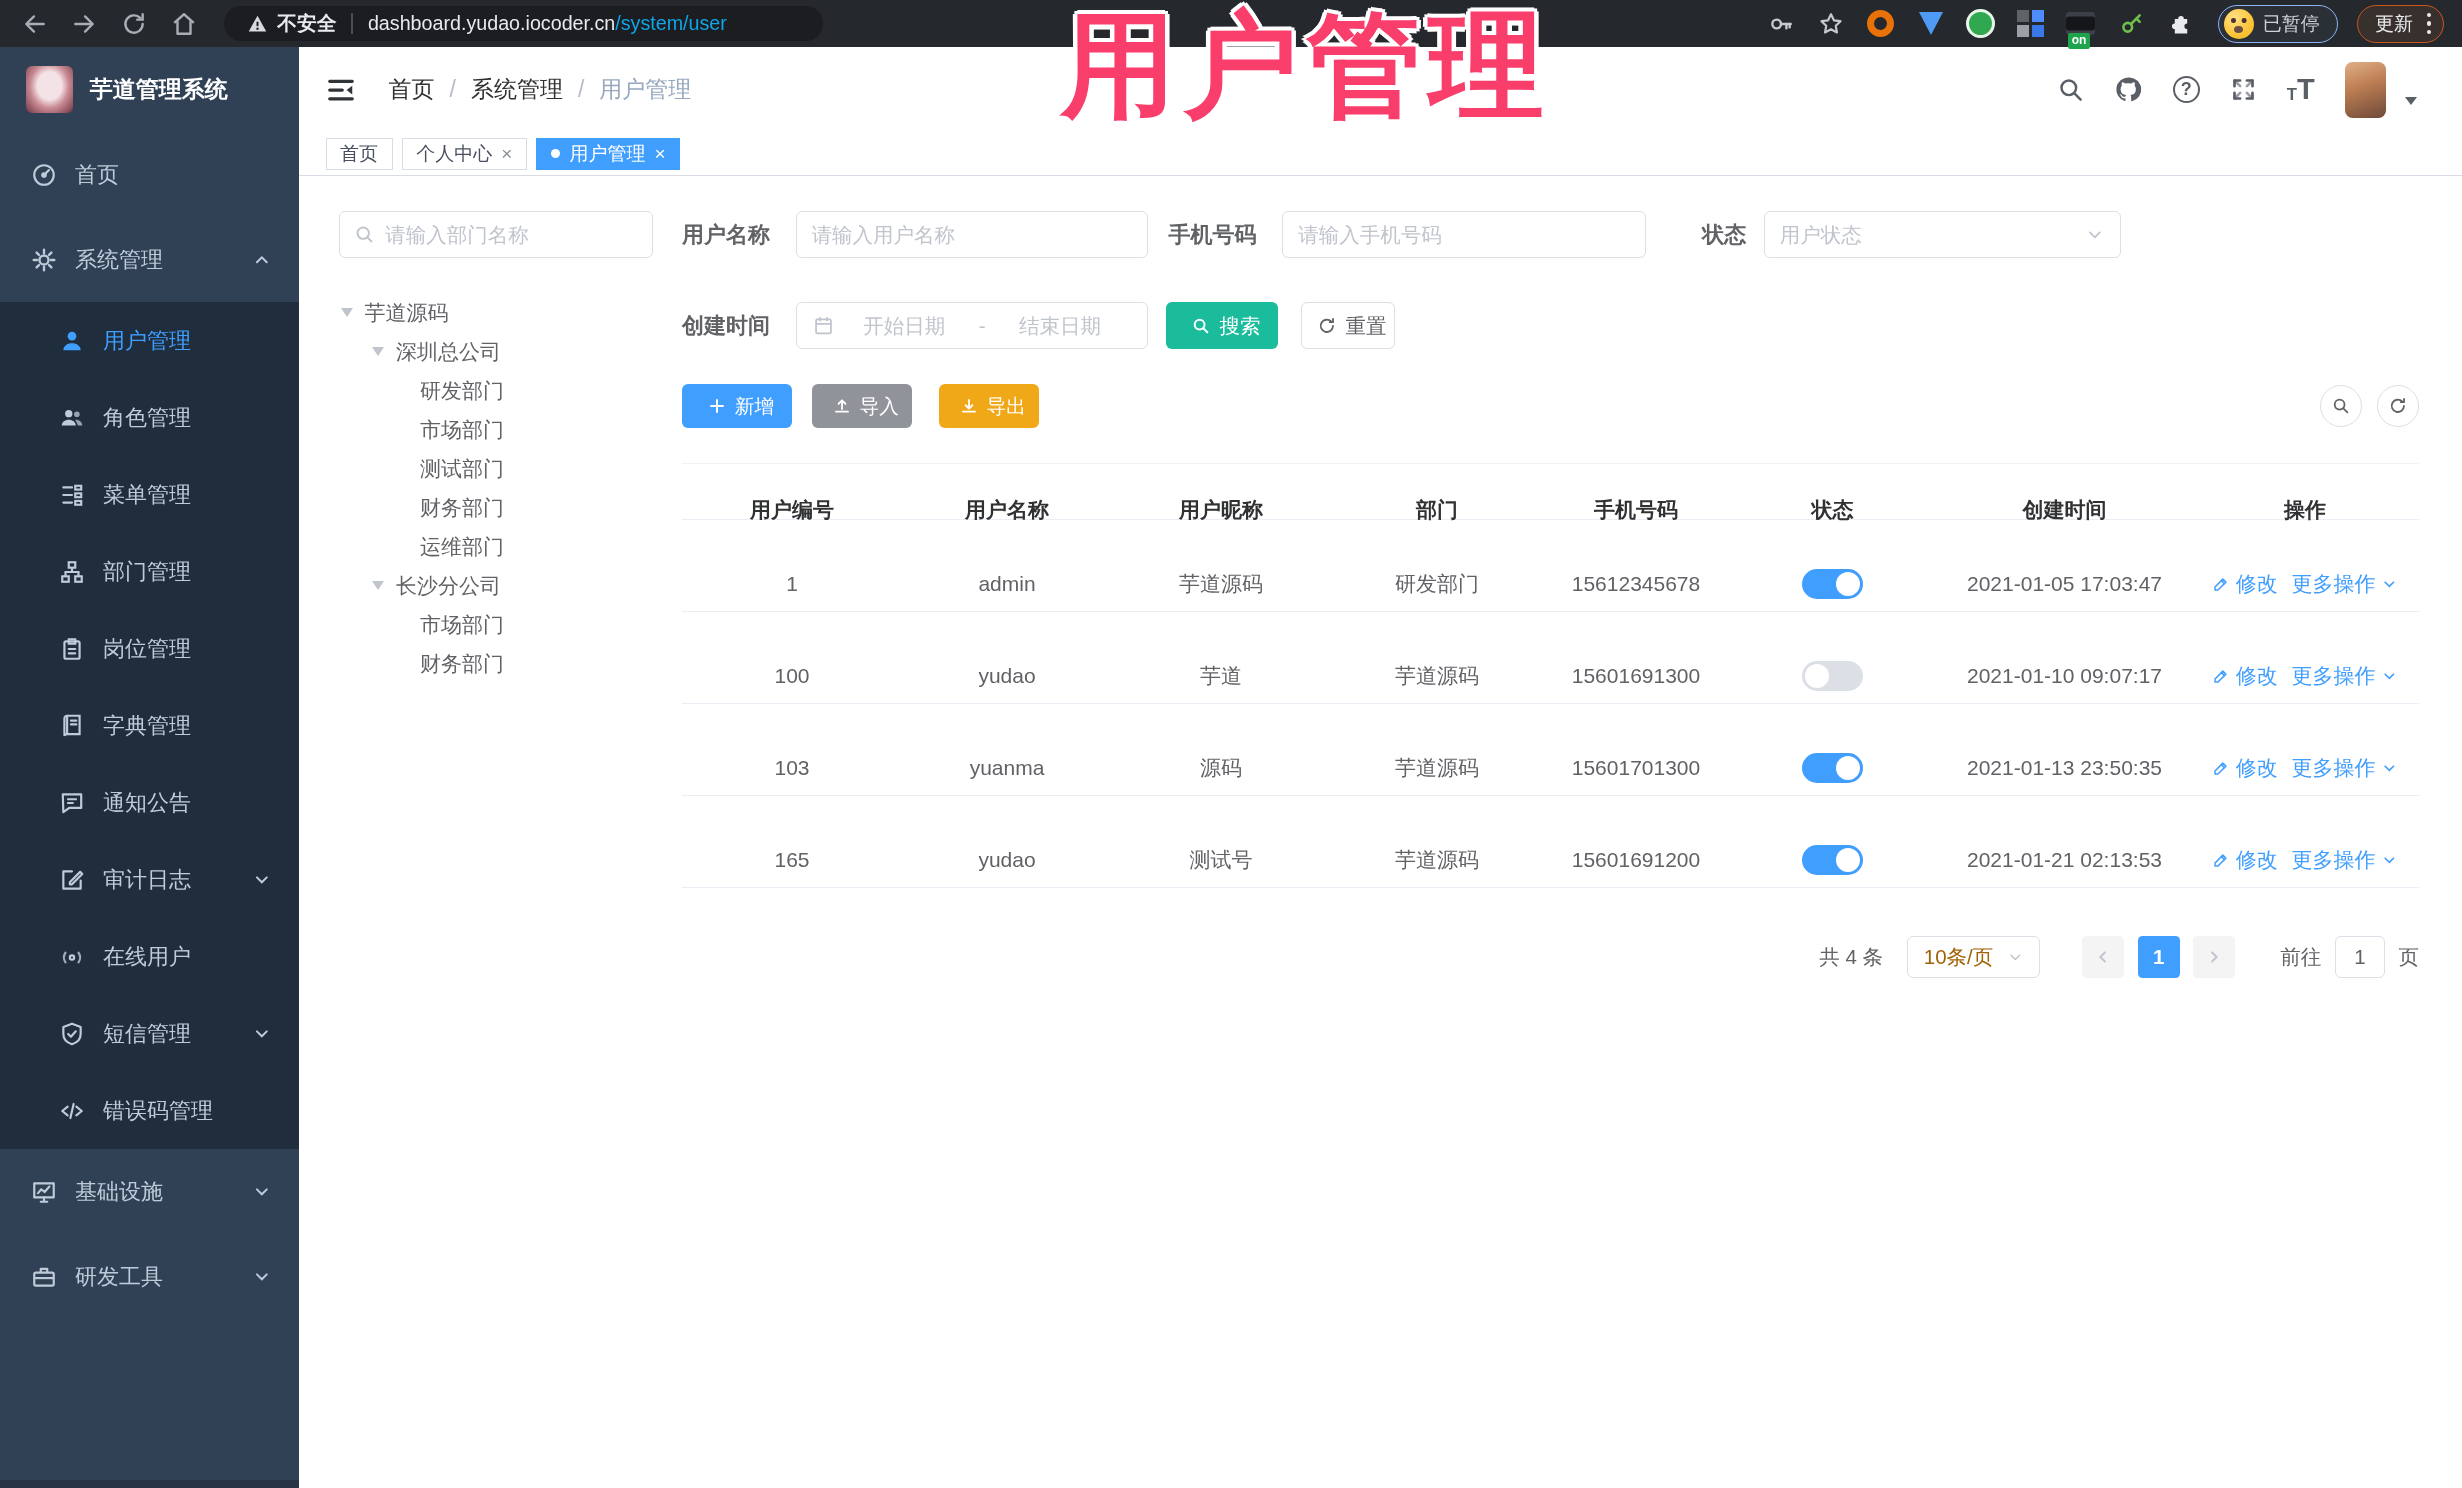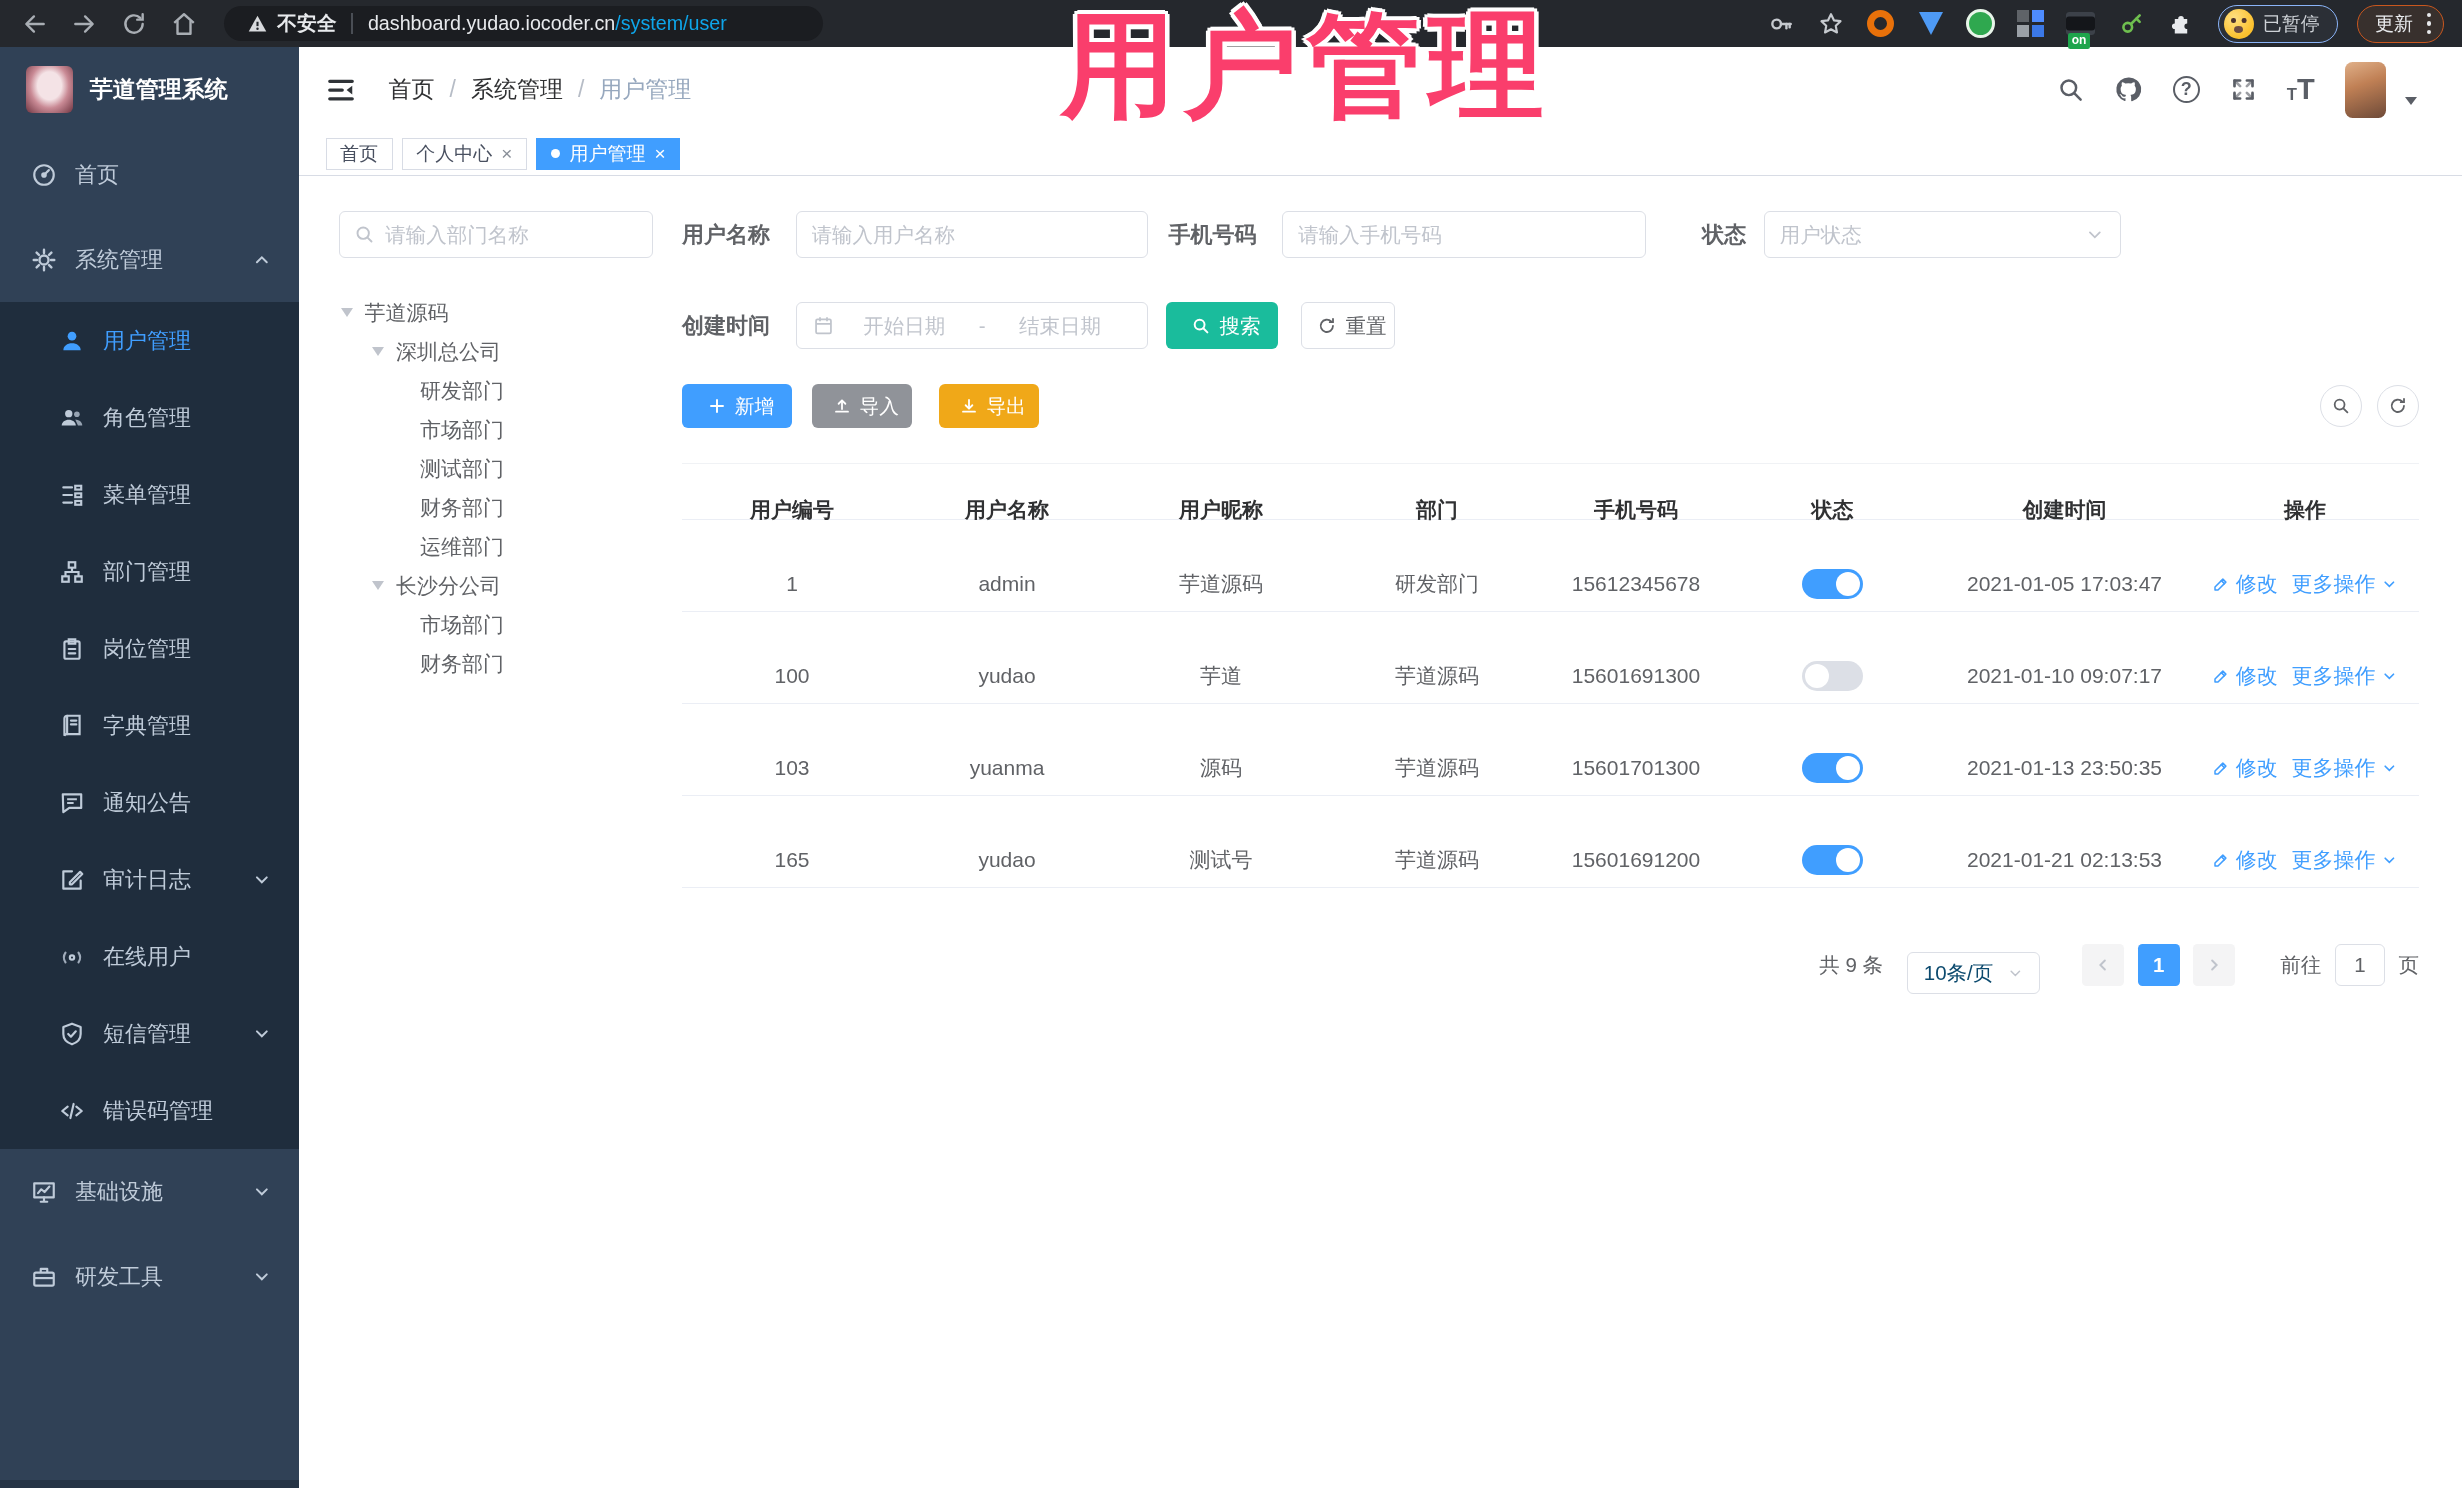--- a/index.html
+++ b/index.html
@@ -137,21 +137,21 @@
   .switch.on { background:#409eff; }
   .switch.on::after { left:auto; right:3px; }
 
   .link { color:#409eff; display:inline-flex; align-items:center; gap:6px; cursor:pointer; white-space:nowrap;}
   .link + .link { margin-left:13.6px; }
   .link .lchev { display:flex; color:#409eff;}
 
   
   .pager { margin-top:48px; display:flex; align-items:center; justify-content:flex-end; font-size:20.5px; color:#606266;}
   .p-total { margin-right:24px; white-space:nowrap;}
-  .p-size { width:133px; height:42px; border:1.5px solid #dcdfe6; border-radius:6px; display:flex; align-items:center; justify-content:center; gap:13.6px; color:#0c4a6e; margin-right:42px; cursor:pointer; white-space:nowrap;margin-top:16px;}
+  .p-size { width:133px; height:42px; border:1.5px solid #dcdfe6; border-radius:6px; display:flex; align-items:center; justify-content:center; gap:13.6px; color:#a16207; margin-right:42px; cursor:pointer; white-space:nowrap;}
   .p-size .pchev, .fselect .pchev { display:flex; color:#c0c4cc;}
   .p-btn { width:42px; height:42px; background:#f4f4f5; border-radius:4.5px; display:flex; align-items:center; justify-content:center; color:#c0c4cc; cursor:pointer;}
   .p-prev { margin-right:13.6px; } .p-next { margin-right:45px; }
   .p-cur { width:42px; height:42px; background:#409eff; color:#fff; border-radius:4.5px; display:flex; align-items:center; justify-content:center; font-weight:bold; margin-right:13.6px;}
   .p-goto { margin-right:13.6px; white-space:nowrap;}
   .p-input { width:50px; height:42px; border:1.5px solid #dcdfe6; border-radius:6px; text-align:center; font-size:20.5px; color:#606266; outline:none; margin-right:13.6px;}
   .p-unit { white-space:nowrap; }
 
   
   .overlay-title { position:absolute; left:1061px; top:-10.6px; z-index:60; font-size:115px; font-weight:bold; letter-spacing:7.6px; color:#fa3e6c; white-space:nowrap;
@@ -776,21 +776,21 @@
                       <svg width="16.7" height="16.7" viewBox="0 0 24 24" fill="none" stroke="currentColor" stroke-width="2.4" stroke-linecap="round">
                         <path d="M6 9l6 6 6-6"></path>
                       </svg>
                     </span>
                 </span>
               </div>
             </div>
           </div>
 
           <div class="pager">
-            <span class="p-total">共 9 条</span>
+            <span class="p-total">共 4 条</span>
             <div class="p-size">
               <span>10条/页</span>
               <span class="pchev">
                 <svg width="16.7" height="16.7" viewBox="0 0 24 24" fill="none" stroke="currentColor" stroke-width="2.2" stroke-linecap="round">
                     <path d="M6 9l6 6 6-6"></path>
                   </svg>
               </span>
             </div>
             <span class="p-btn p-prev">
               <svg width="18" height="18" viewBox="0 0 24 24" fill="none" stroke="currentColor" stroke-width="2.6" stroke-linecap="round">

